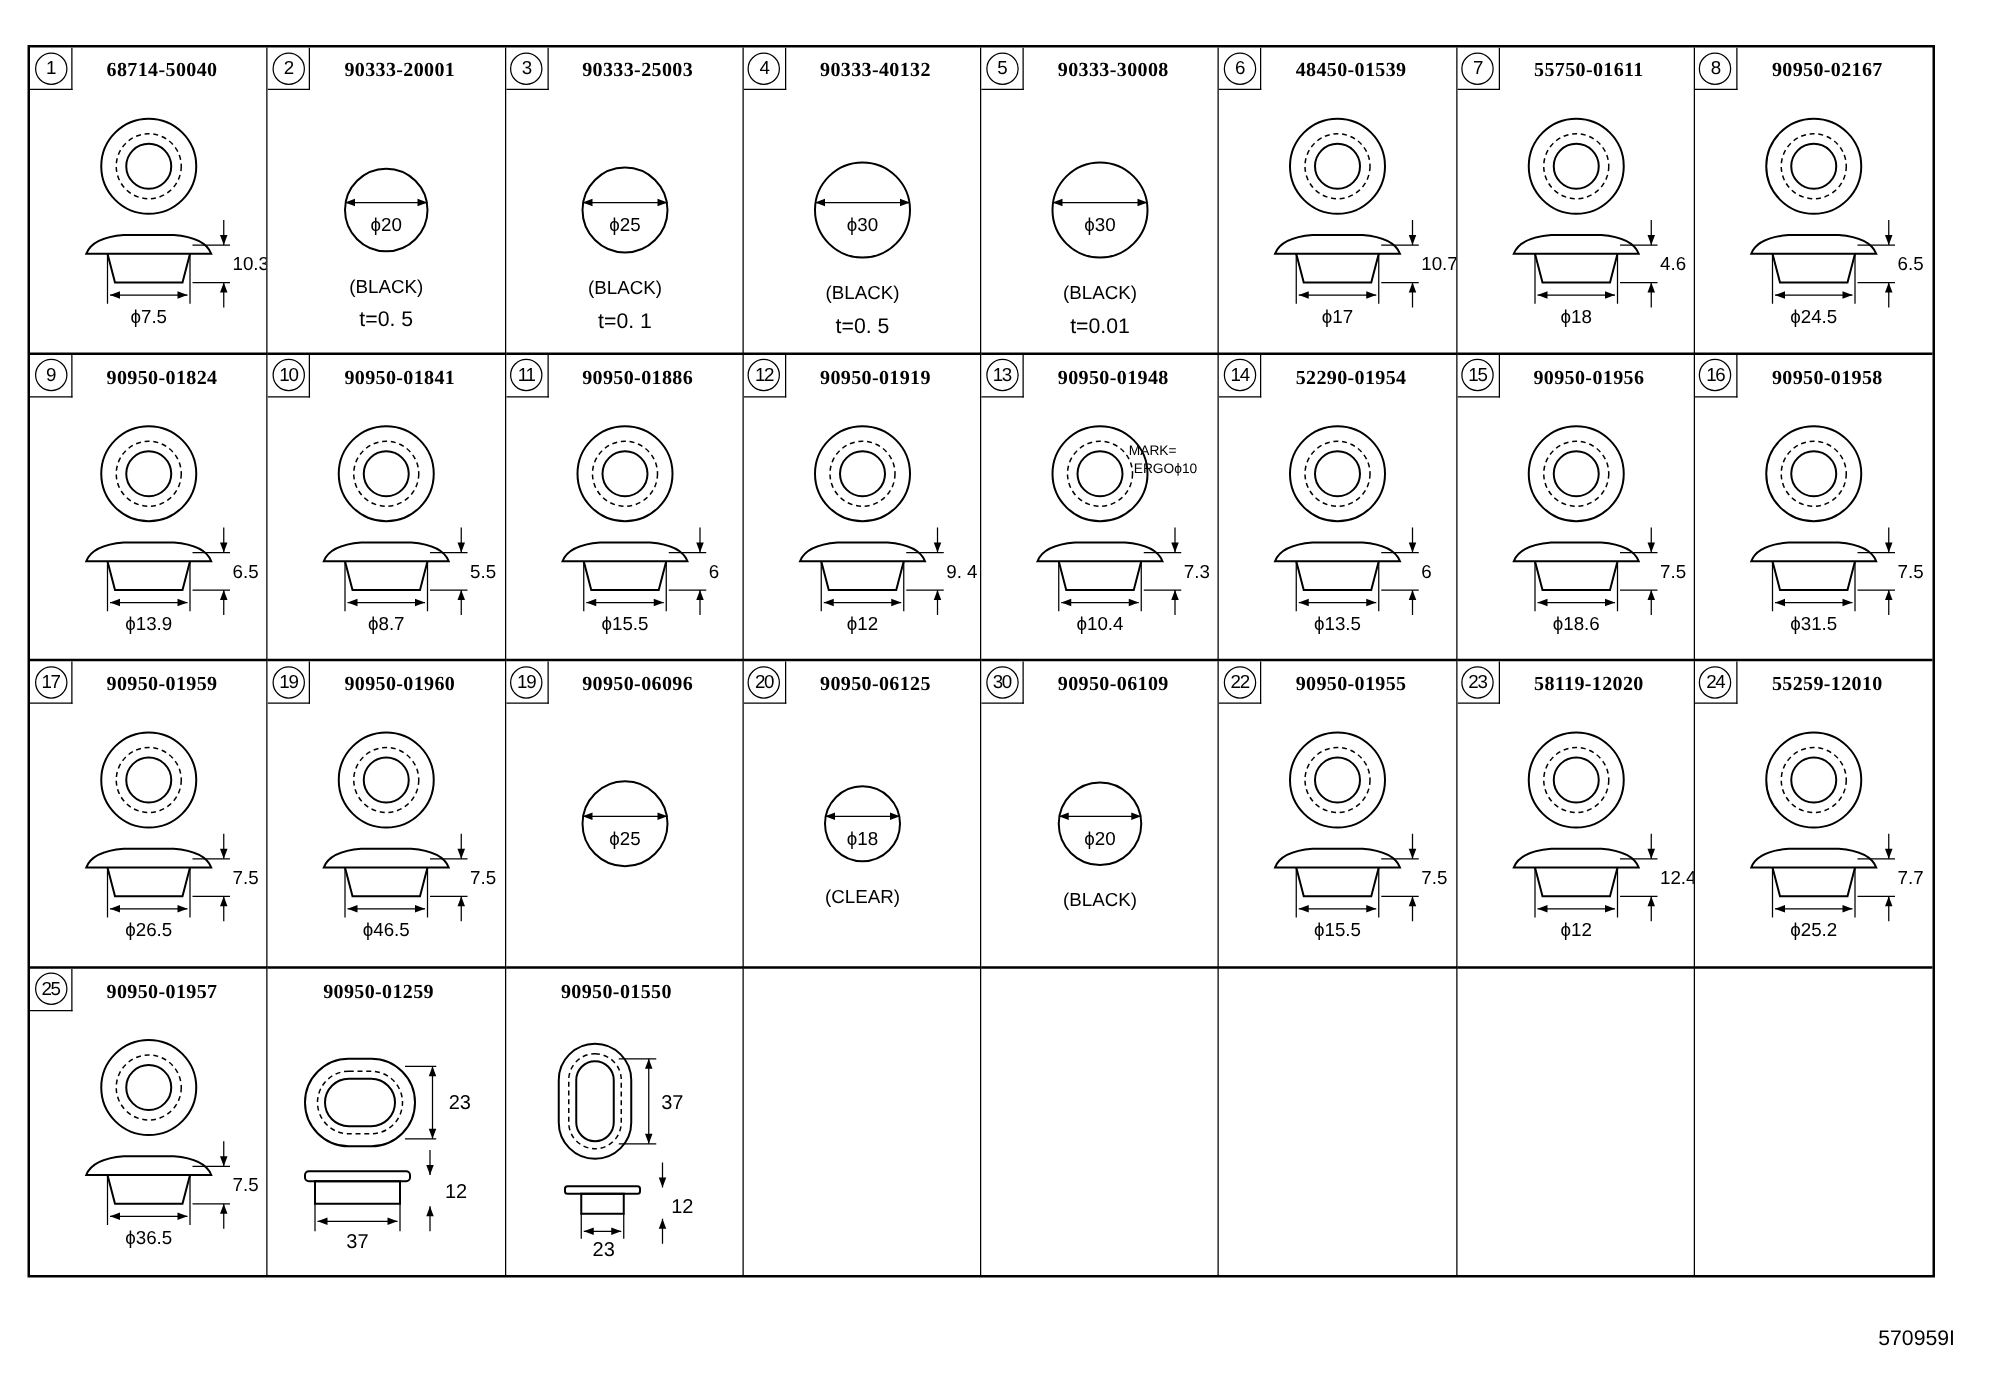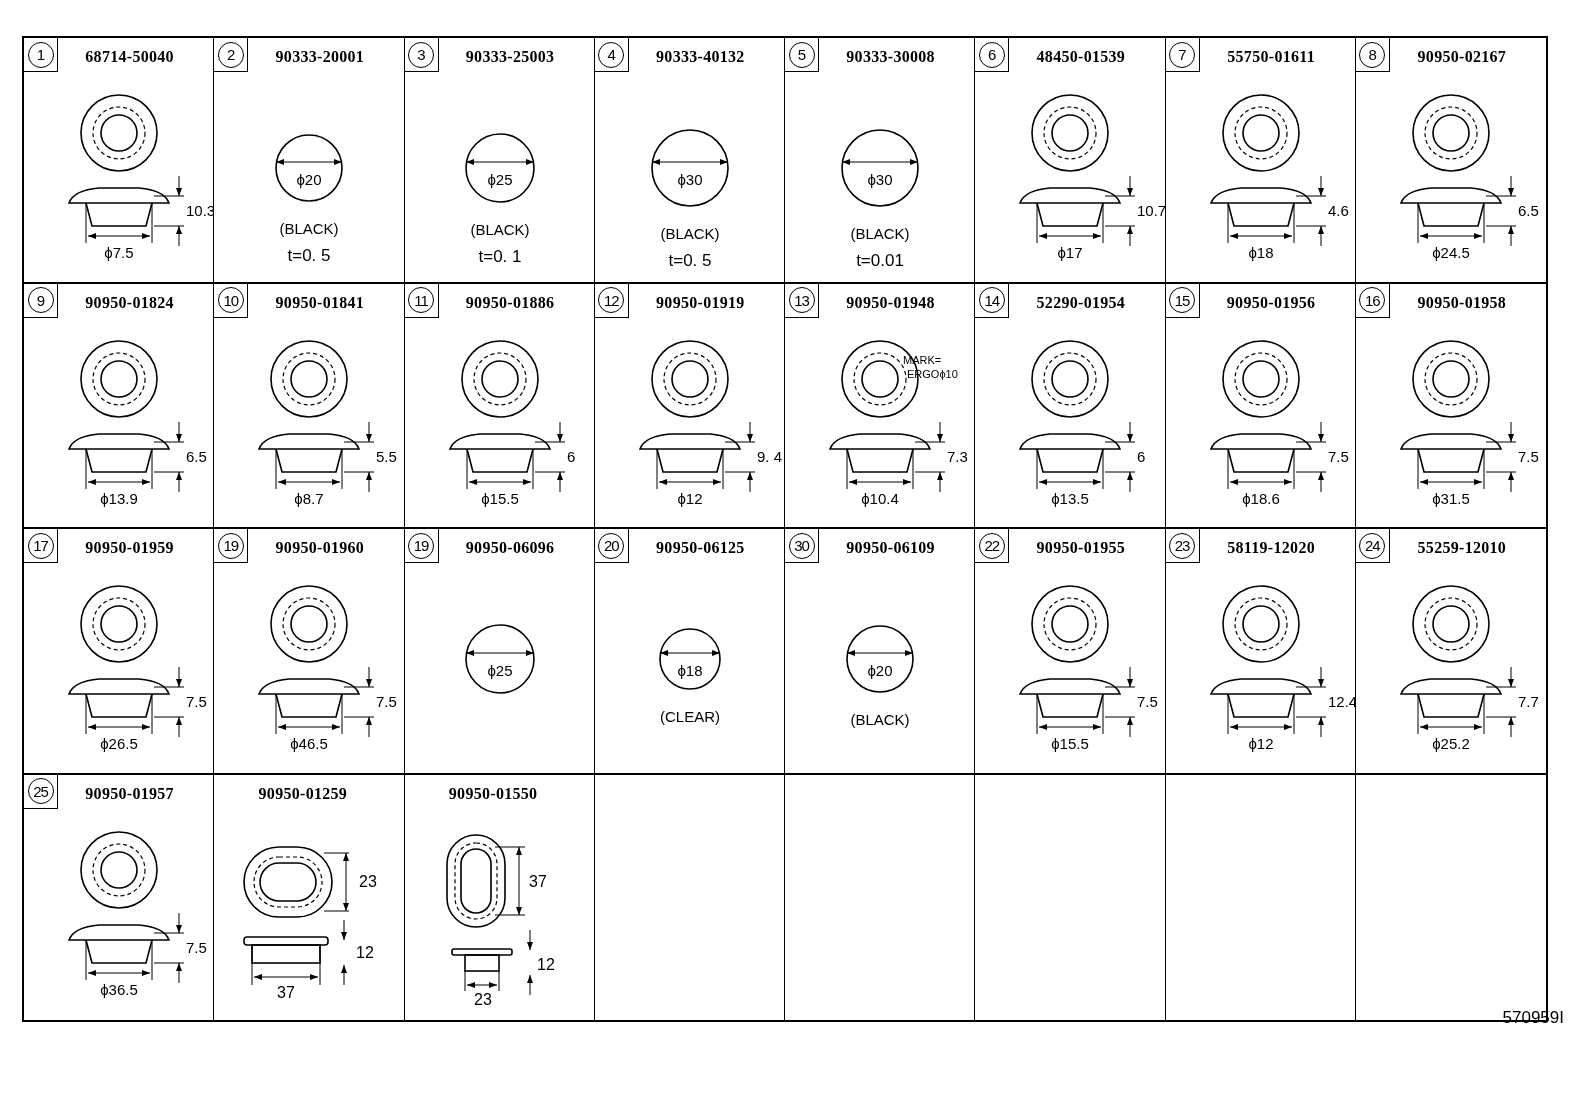--- a/index.html
+++ b/index.html
@@ -11,21 +11,21 @@
   .cell.lastrow{border-bottom:none;}
   .idx{position:absolute;left:0;top:0;width:34px;height:34px;border-right:1px solid #000;border-bottom:1px solid #000;box-sizing:border-box;display:flex;align-items:center;justify-content:center;}
   .idx span{display:flex;align-items:center;justify-content:center;width:24px;height:24px;border:1.2px solid #000;border-radius:50%;font-size:15px;letter-spacing:-1px;}
   .pn{position:absolute;left:34px;right:12px;top:10px;text-align:center;font-family:Liberation Serif, serif;font-weight:bold;font-size:16px;letter-spacing:0.3px;}
   .pn.noidx{left:0;}
   svg.art{position:absolute;left:0;top:40px;width:190px;height:205px;overflow:visible;}
   svg text{font-family:"Liberation Sans",sans-serif;fill:#000;}
   .stroke{fill:none;stroke:#000;stroke-width:1.6;}
   .thin{fill:none;stroke:#000;stroke-width:1;}
   .dash{fill:none;stroke:#000;stroke-width:1.2;stroke-dasharray:4 3;}
-  #footer{position:absolute;right:28px;top:1008px;font-size:17px;}
+  #footer{position:absolute;right:28px;top:1061px;font-size:17px;}
 </style>
 </head>
 <body>
 
 <div id="sheet">
   <div class="grid" id="grid">
       <div class="cell">
         <div class="idx">
           <span>1</span>
         </div>

